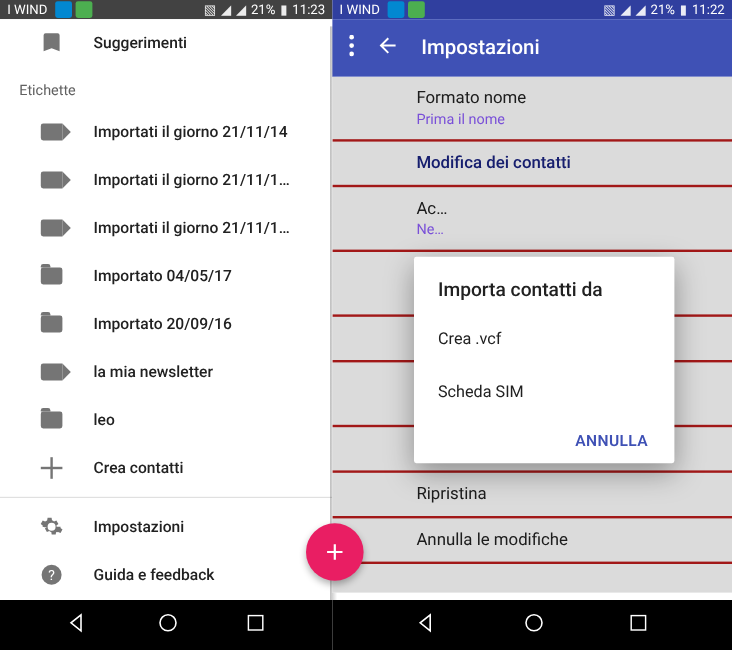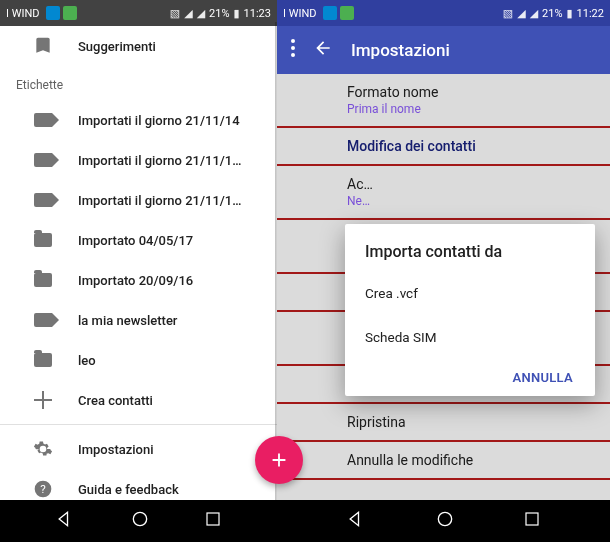--- a/index.html
+++ b/index.html
@@ -1,20 +1,20 @@
 <!DOCTYPE html>
 <html><head>
 <meta charset="utf-8">
 <style>
   * { margin: 0; padding: 0; box-sizing: border-box; font-family: Roboto, Arial, sans-serif; }
   body { width: 610px; height: 542px; display: flex; background: #fff; overflow: hidden; }
   .phone { position: relative; height: 542px; }
   .left { width: 277px; }
   .right { width: 333px; }
-  .statusbar { height: 26px; background: #424242; color: #fff; display: flex; align-items: center; padding: 0 6px; font-size: 11px; }
+  .statusbar { height: 16px; background: #424242; color: #fff; display: flex; align-items: center; padding: 0 6px; font-size: 11px; }
   .statusbar .carrier { flex: 0 0 auto; }
   .statusbar .sbicons { margin-left: auto; display: flex; gap: 4px; align-items: center; }
   .statusbar .sbglyph { font-size: 11px; opacity: .9; }
   .sq { width: 14px; height: 14px; background:#0288d1; border-radius:2px; display:inline-block; }
 
   
   .drawer { background:#fff; height: calc(100% - 22px - 42px); overflow: hidden; }
   .row { display:flex; align-items:center; height:40px; padding-left:32px; }
   .row .icn { width:22px; height:22px; margin-right:24px; display:flex; align-items:center; justify-content:center; }
   .row .lbl { font-size:13px; color:#212121; font-weight:500; }
@@ -39,21 +39,21 @@
   .settings-body { background:#fafafa; height: calc(100% - 22px - 48px - 42px); overflow:hidden; position:relative; }
   .setrow { padding:10px 20px 10px 70px; border-bottom:2px solid #b91c1c; }
   .setrow .primary { font-size:14px; color:#212121; }
   .setrow .secondary { font-size:12px; color:#8b5cf6; margin-top:2px; }
   .setrow.link .primary { color:#1a237e; font-weight:500; }
   .fab { position:absolute; left:-22px; bottom:58px; width:48px; height:48px; border-radius:50%; background:#e91e63; box-shadow:0 3px 6px rgba(0,0,0,.3); display:flex; align-items:center; justify-content:center; }
   .fab svg { fill:#fff; }
 
   
   .scrim { position:absolute; inset:0; background:rgba(0,0,0,.12); }
-  .dialog { position:absolute; left:68px; top:150px; width:250px; background:#fff; border-radius:2px; box-shadow:0 8px 24px rgba(0,0,0,.35); }
+  .dialog { position:absolute; left:68px; top:150px; width:217px; background:#fff; border-radius:2px; box-shadow:0 8px 24px rgba(0,0,0,.35); }
   .dialog-title { font-size:16px; font-weight:500; padding:18px 20px 10px; color:#212121; }
   .dialog-opt { font-size:13.5px; padding:14px 20px; color:#212121; }
   .dialog-actions { text-align:right; padding:8px 12px 10px; }
   .dialog-btn { font-size:13px; font-weight:600; color:#3f51b5; padding:8px 10px; letter-spacing:.3px; }
 
   
   .navbar { position:absolute; bottom:0; left:0; right:0; height:42px; background:#000; display:flex; align-items:center; justify-content:space-evenly; }
   .navbar svg { fill:none; stroke:#fff; stroke-width:1.6; }
   .right .statusbar { background:#303f9f; }
 </style>

